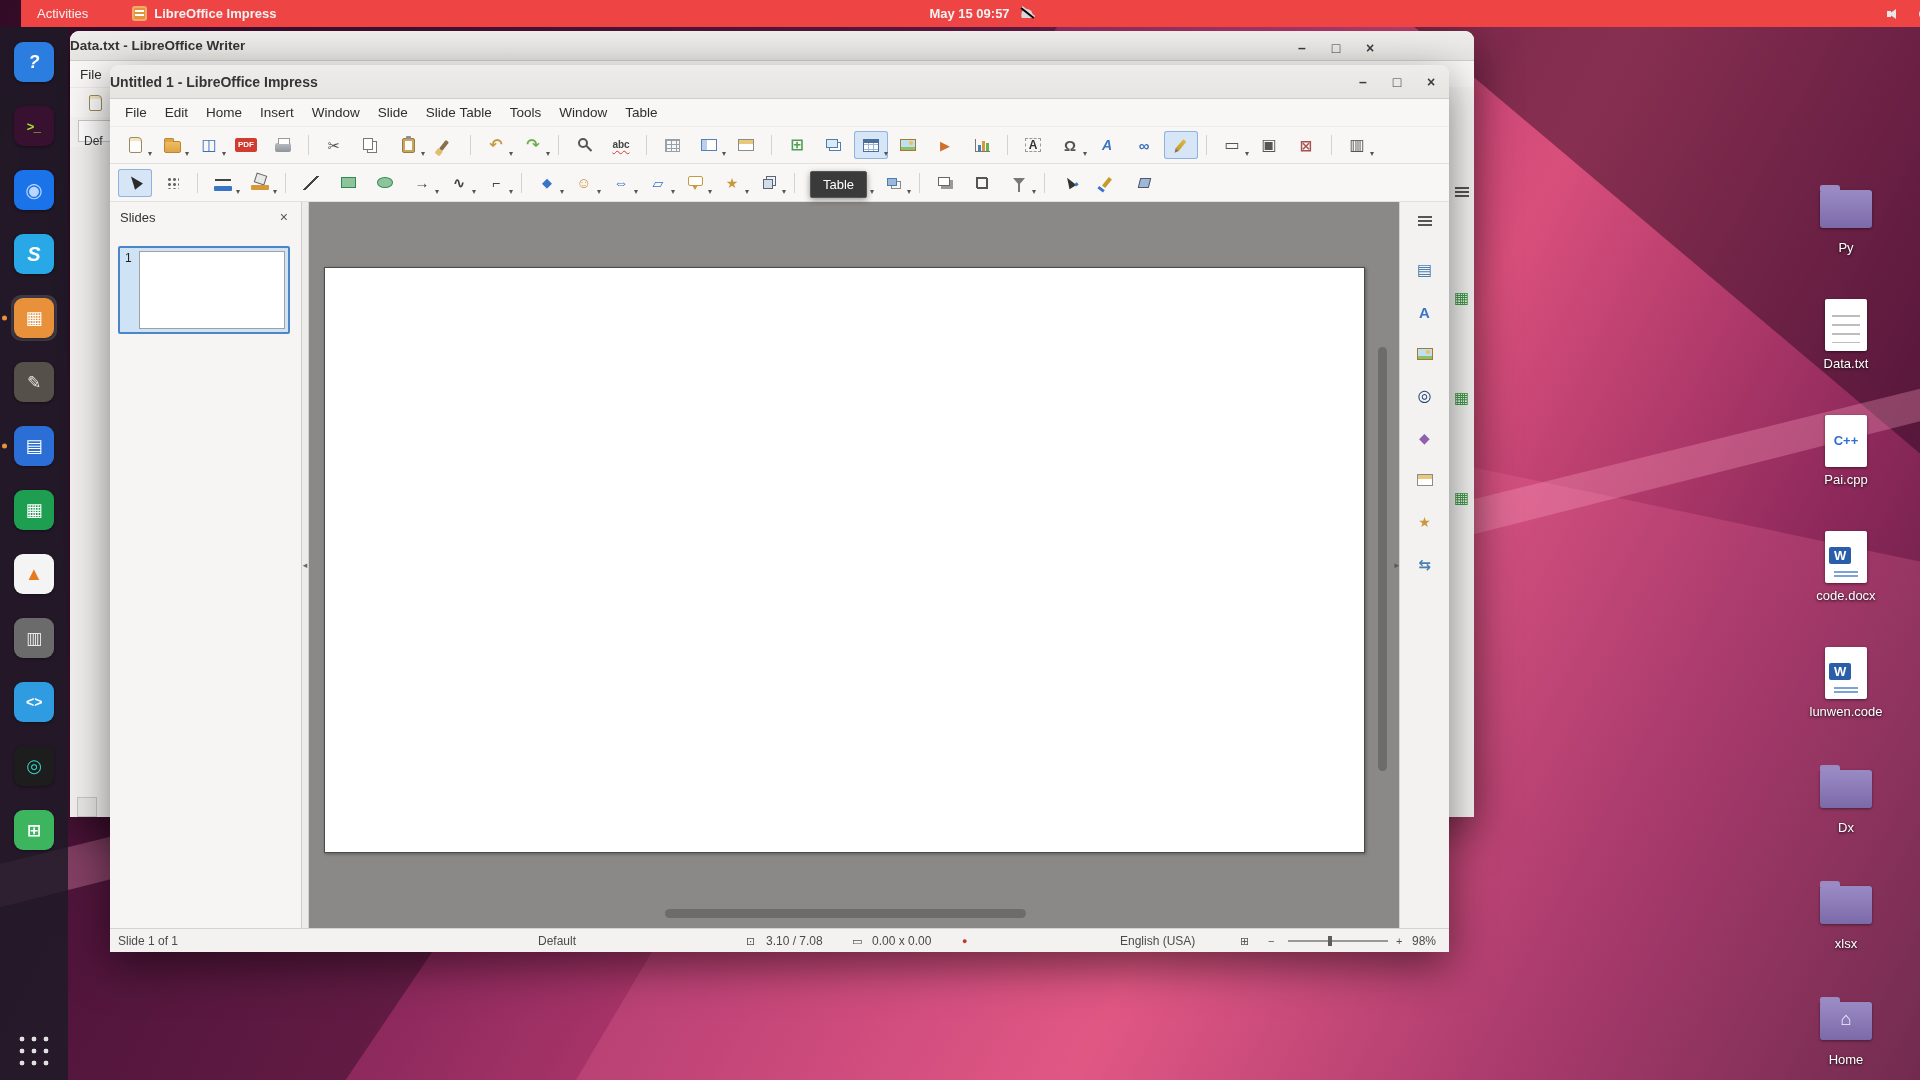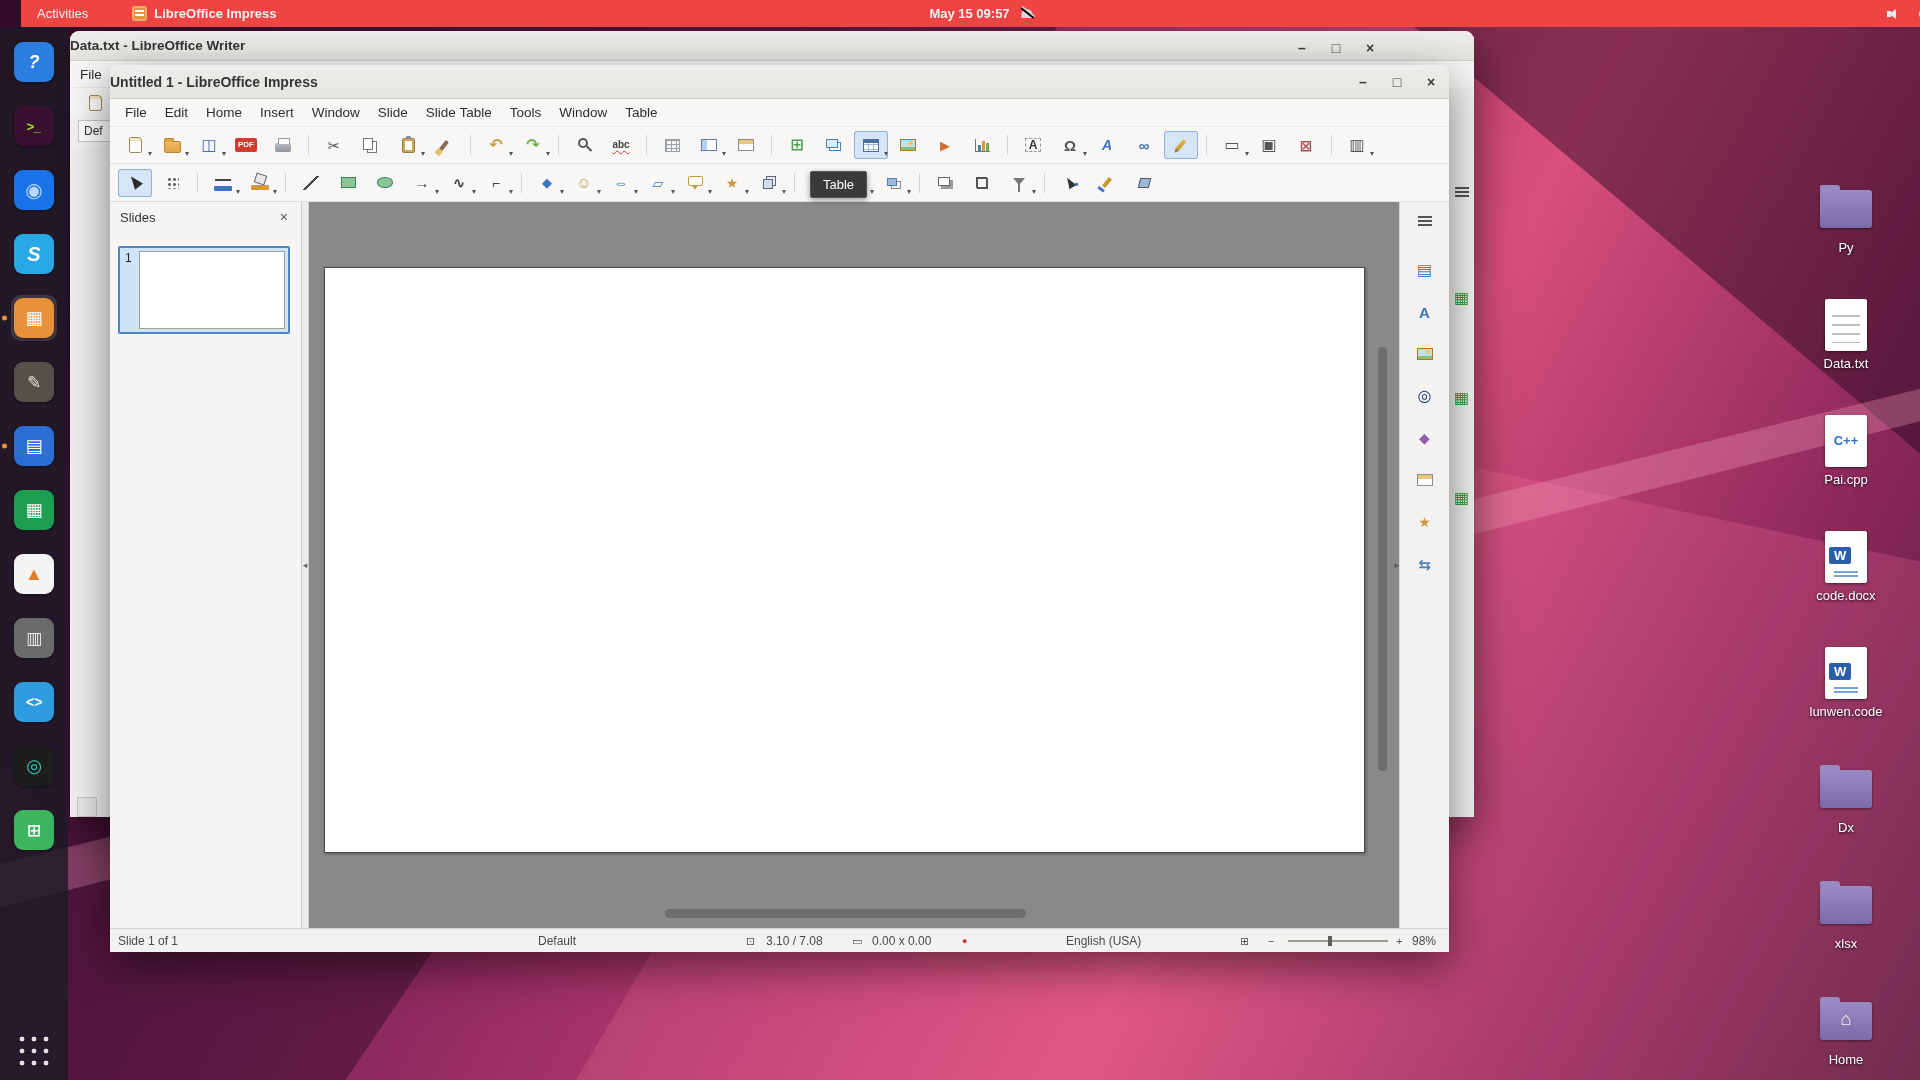--- a/index.html
+++ b/index.html
@@ -86,21 +86,21 @@
   .wbtn { position:absolute; top:6px; width:22px; height:22px; border-radius:50%;
     display:flex; align-items:center; justify-content:center; font-size:14px; color:#3c3c3c; }
 
   
   .writer { left:70px; top:31px; width:1404px; height:786px; background:#f4f3f2; }
   .writer .titlebar { height:30px; font-size:13.5px; }
   .w-menubar { height:26px; background:#f8f7f6; display:flex; align-items:center;
     font-size:13.5px; color:#2e2e2e; padding-left:10px; }
   .w-toolbar { height:30px; background:#f8f7f6; border-top:1px solid #eceae8; display:flex; align-items:center; padding-left:8px; }
   .w-combo { margin:3px 0 0 8px; width:36px; height:22px; background:#fff; border:1px solid #c9c7c4;
-    font-size:12px; color:#333; padding:3px 0 0 5px; }
+    font-size:12px; color:#333; padding:13px 0 0 5px; }
   .w-body { position:absolute; left:0; top:116px; right:0; bottom:0; background:#f1f0ef; }
   .w-side { position:absolute; right:0; top:56px; bottom:0; width:26px; background:#f4f3f2;
     border-left:1px solid #d5d3d0; display:flex; flex-direction:column; align-items:center; }
   .hamb { width:14px; height:10px; background:linear-gradient(#555 2px,transparent 2px); background-size:100% 4px; }
   .w-side .hamb { margin-top:100px; }
   .ws-list { display:flex; flex-direction:column; align-items:center; gap:66px; margin-top:84px; }
   .ws-ic { font-size:16px; line-height:34px; height:34px; }
   .w-frag { position:absolute; left:7px; bottom:0; width:20px; height:20px; background:#e8e7e6;
     border:1px solid #c9c7c4; }
 
@@ -830,21 +830,21 @@
     </div>
 
     <div class="statusbar">
       <span class="sb" style="left:8px">Slide 1 of 1</span>
       <span class="sb" style="left:428px">Default</span>
       <span class="sb ico" style="left:636px">⊡</span>
       <span class="sb" style="left:656px">3.10 / 7.08</span>
       <span class="sb ico" style="left:742px">▭</span>
       <span class="sb" style="left:762px">0.00 x 0.00</span>
       <span class="sb unsaved" style="left:852px">●</span>
-      <span class="sb" style="left:956px">English (USA)</span>
+      <span class="sb" style="left:1010px">English (USA)</span>
       <span class="sb ico" style="left:1130px">⊞</span>
       <span class="sb ico" style="left:1158px">−</span>
       <span class="zoom-track" style="left:1178px">
         <i class="zoom-handle"></i>
       </span>
       <span class="sb ico" style="left:1286px">+</span>
       <span class="sb" style="left:1302px">98%</span>
     </div>
 
     <div class="tooltip">Table</div>

